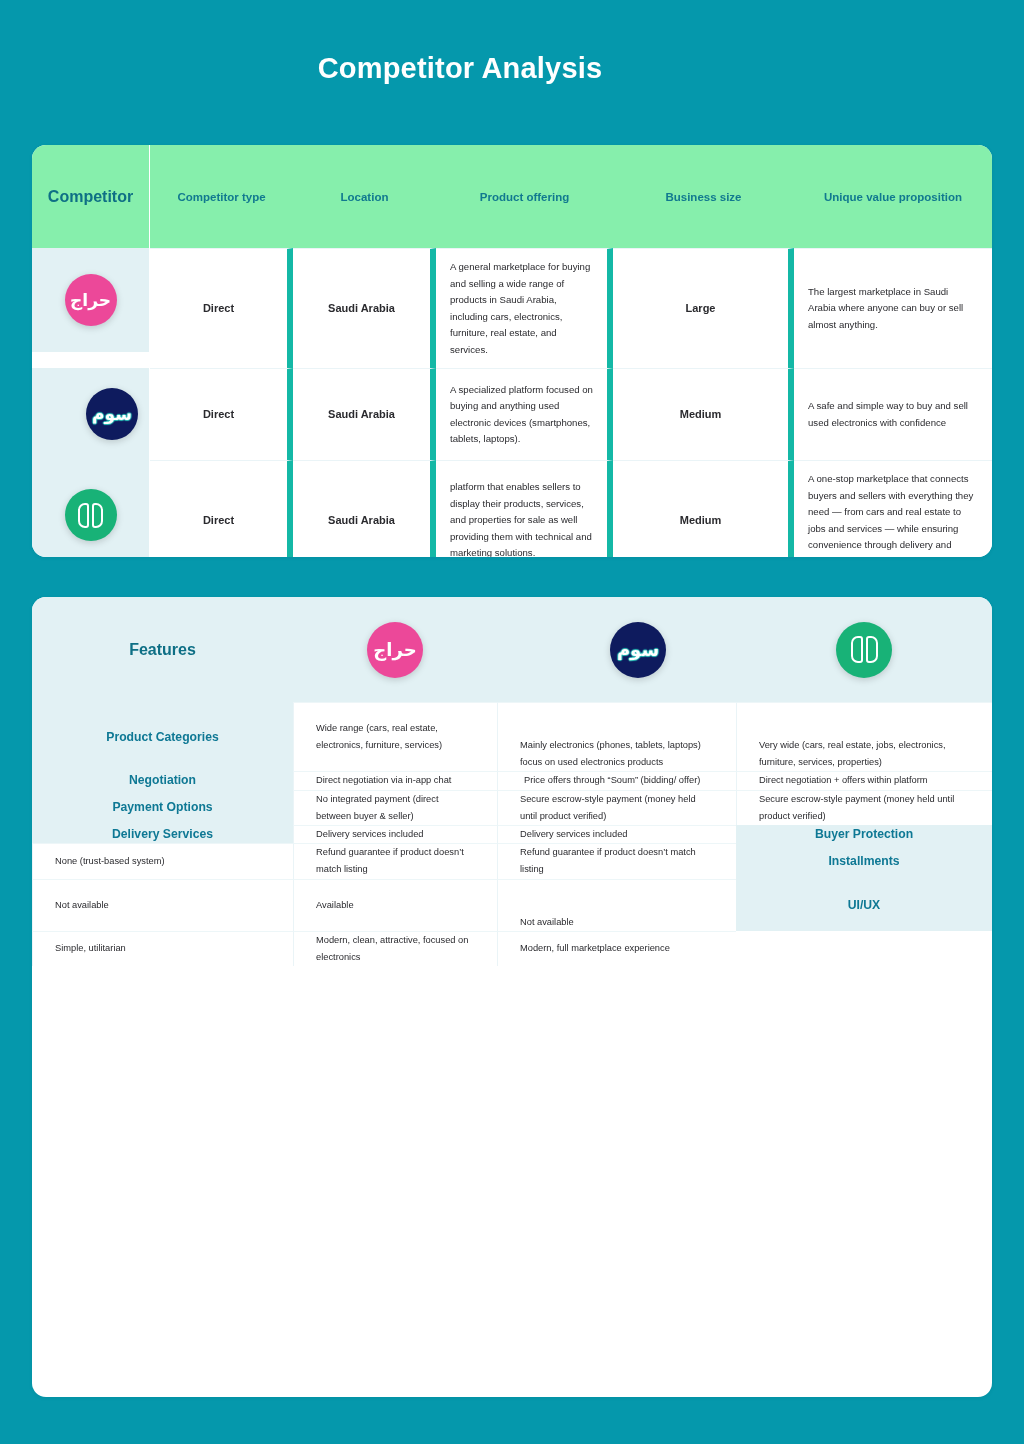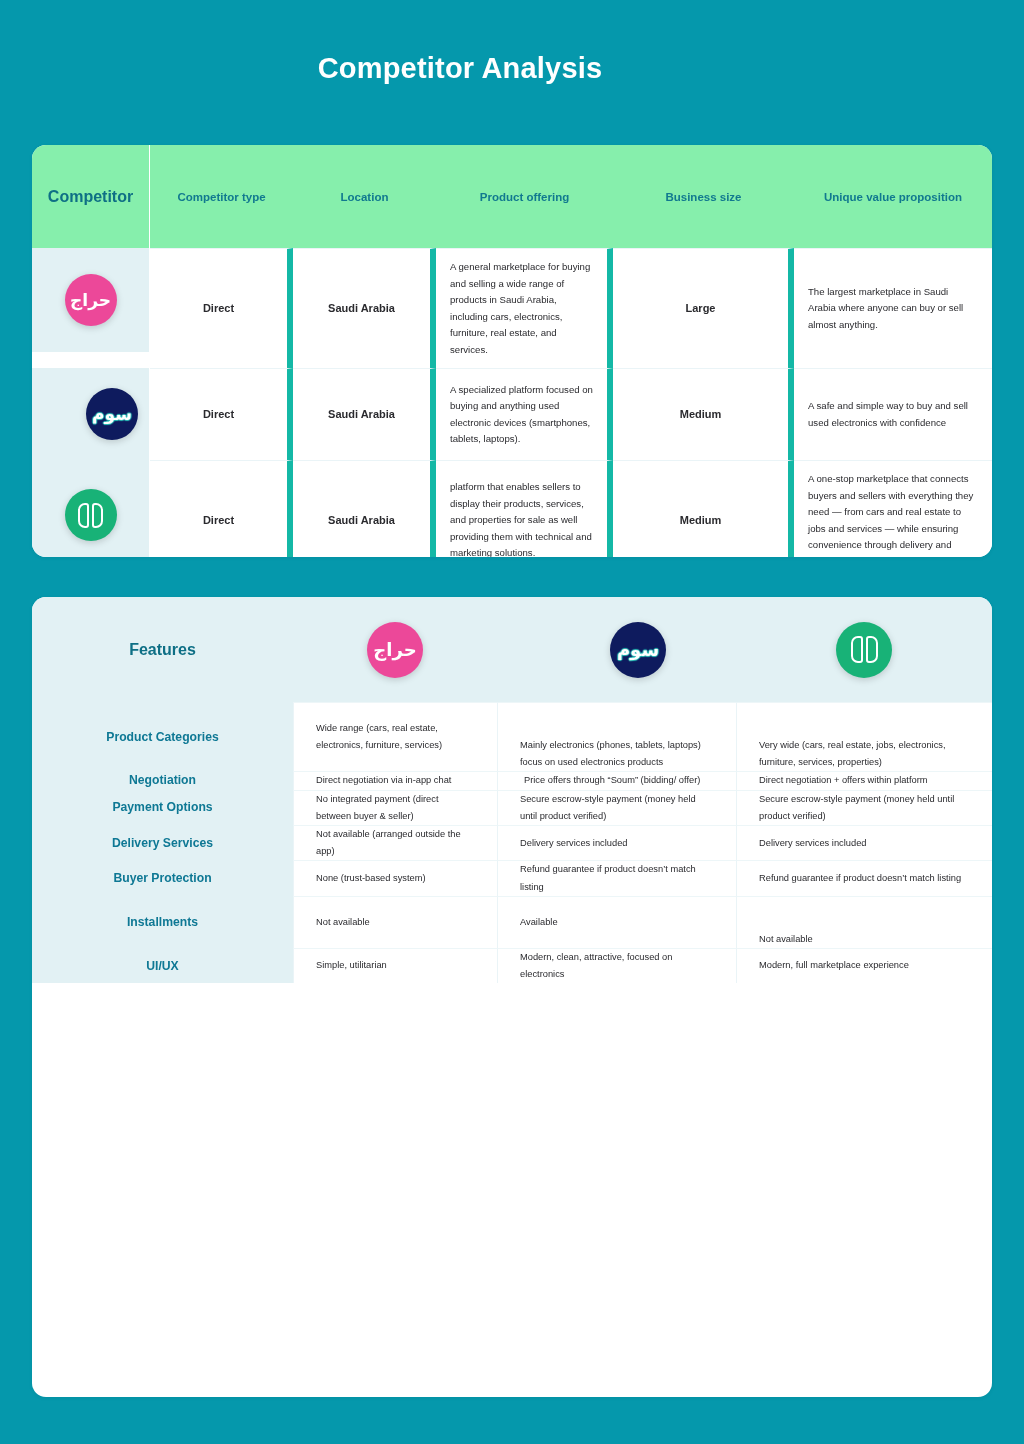--- a/index.html
+++ b/index.html
@@ -265,21 +265,20 @@
     <div class="t2-cell pad-mid frow-1">Direct negotiation via in-app chat</div>
     <div class="t2-cell pad-mid indent frow-1">Price offers through “Soum” (bidding/ offer)</div>
     <div class="t2-cell pad-mid frow-1">Direct negotiation + offers within platform</div>
 
     <div class="t2-feat frow-2">Payment Options</div>
     <div class="t2-cell pad-mid frow-2">No integrated payment (direct between buyer &amp; seller)</div>
     <div class="t2-cell pad-mid frow-2">Secure escrow-style payment (money held until product verified)</div>
     <div class="t2-cell pad-mid frow-2"> Secure escrow-style payment (money held until product verified)</div>
 
     <div class="t2-feat frow-3">Delivery Services</div>
-    <div class="t2-cell pad-mid frow-3">Not available (arranged outside the app)</div>
     <div class="t2-cell pad-mid frow-3">Delivery services included</div>
     <div class="t2-cell pad-mid frow-3">Delivery services included</div>
 
     <div class="t2-feat frow-4">Buyer Protection</div>
     <div class="t2-cell pad-mid frow-4">None (trust-based system)</div>
     <div class="t2-cell pad-mid frow-4">Refund guarantee if product doesn’t match listing</div>
     <div class="t2-cell pad-mid frow-4">Refund guarantee if product doesn’t match listing</div>
 
     <div class="t2-feat frow-5">Installments</div>
     <div class="t2-cell pad-mid frow-5">Not available</div>

